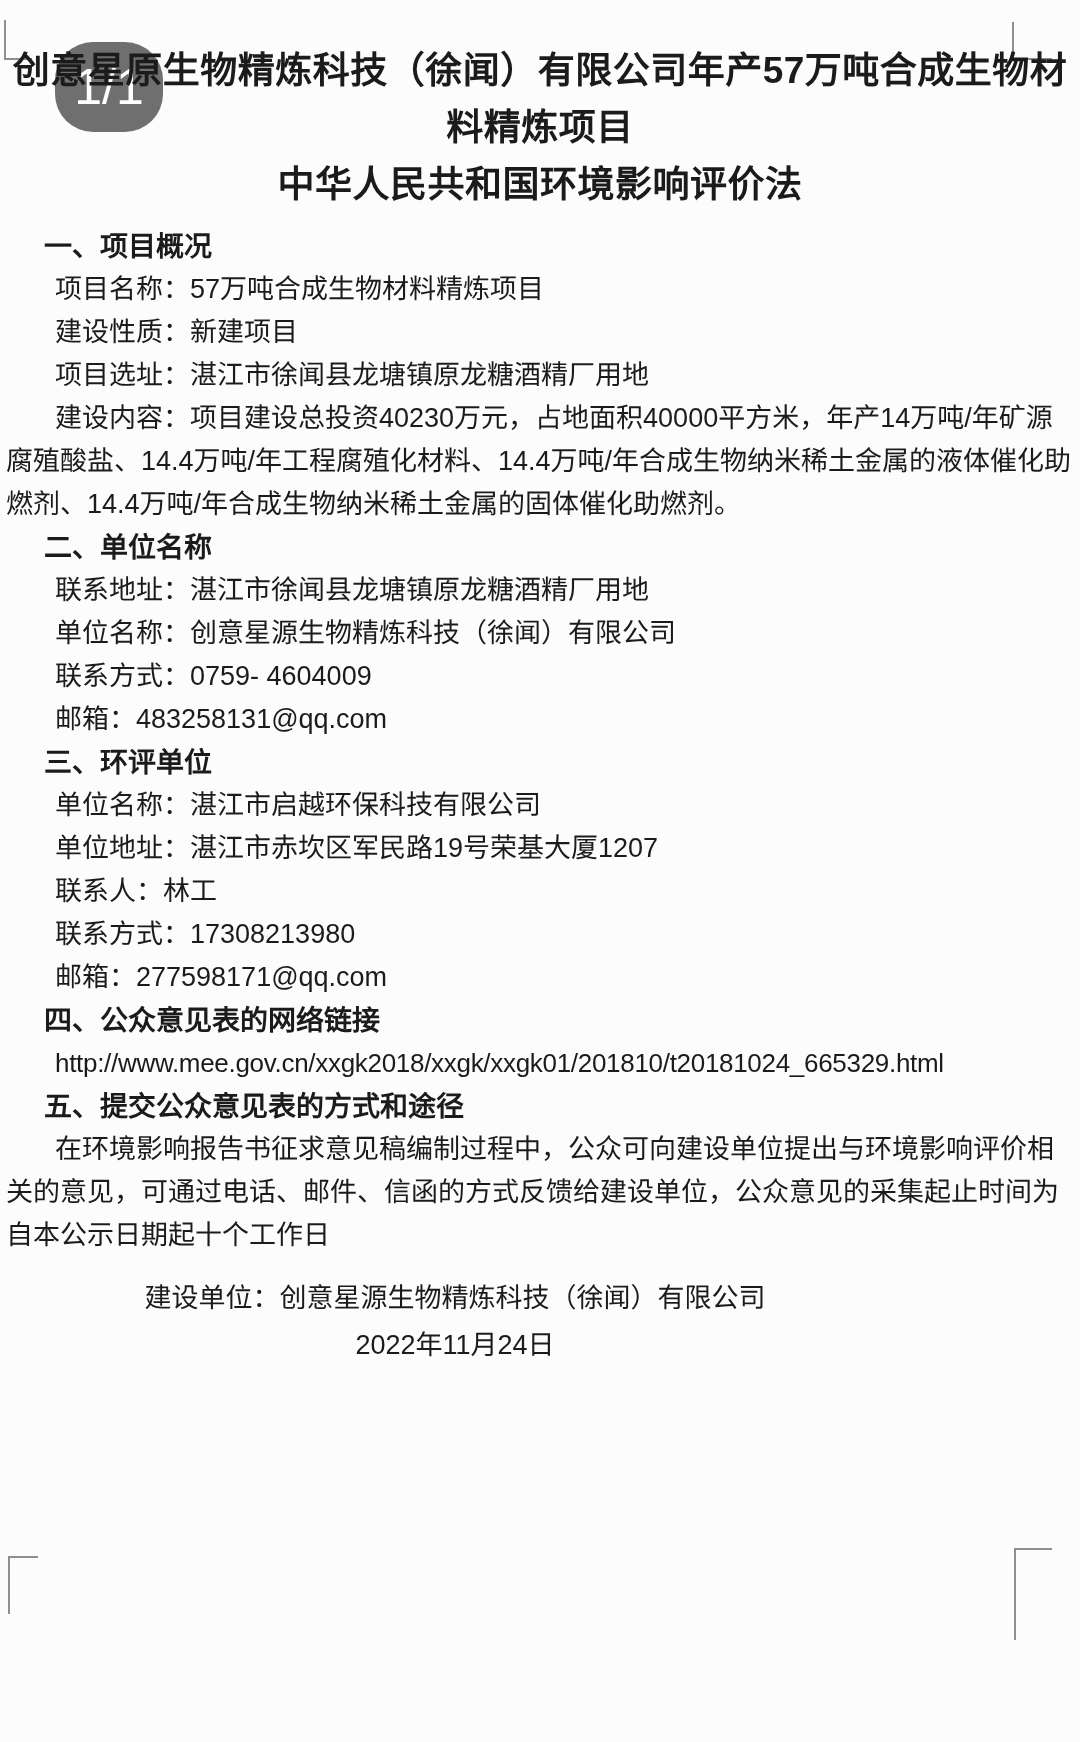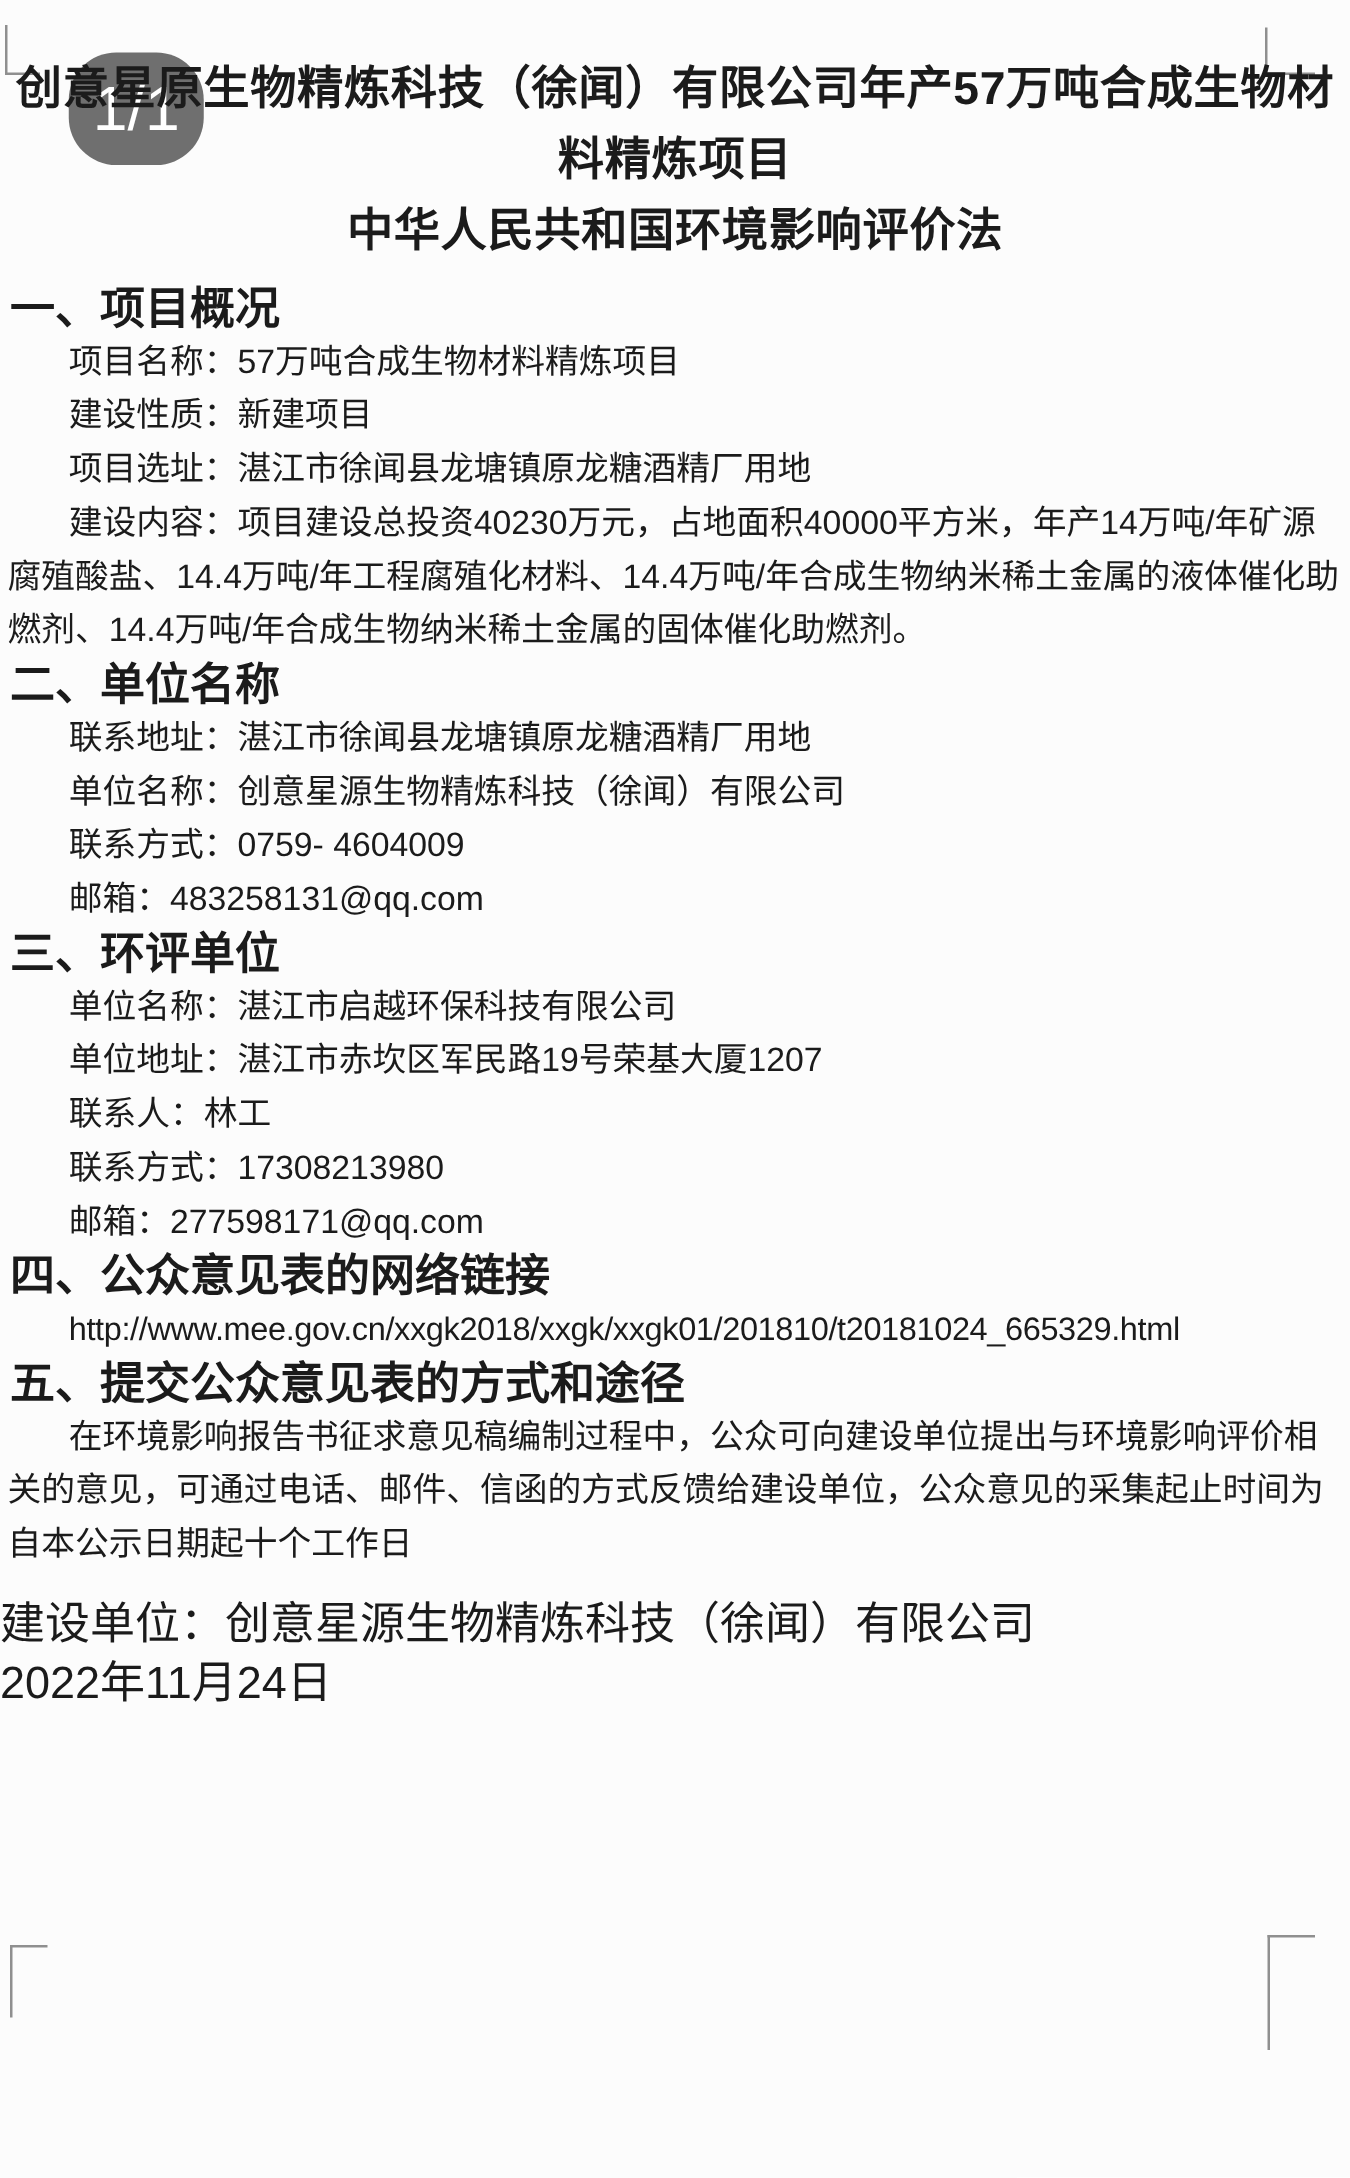--- a/index.html
+++ b/index.html
@@ -65,33 +65,34 @@
     padding: 0 6px;
     font-size: 27px;
     line-height: 43px;
   }
   .body p {
     margin: 0;
     text-indent: 49px;
   }
   .body .heading {
     font-weight: 700;
-    font-size: 36px;
+    font-size: 28px;
     text-indent: 2px;
+    margin-left: 36px;
   }
   .body .url {
     font-size: 26px;
     letter-spacing: -0.3px;
   }
 
   .footer {
     margin-top: 18px;
     padding-right: 170px;
-    text-align: left;
-    font-size: 36px;
+    text-align: center;
+    font-size: 27px;
     line-height: 47px;
   }
 </style>
 </head>
 <body>
 
 <div class="page">
 
   <span class="corner tl"></span>
   <span class="corner tr"></span>

